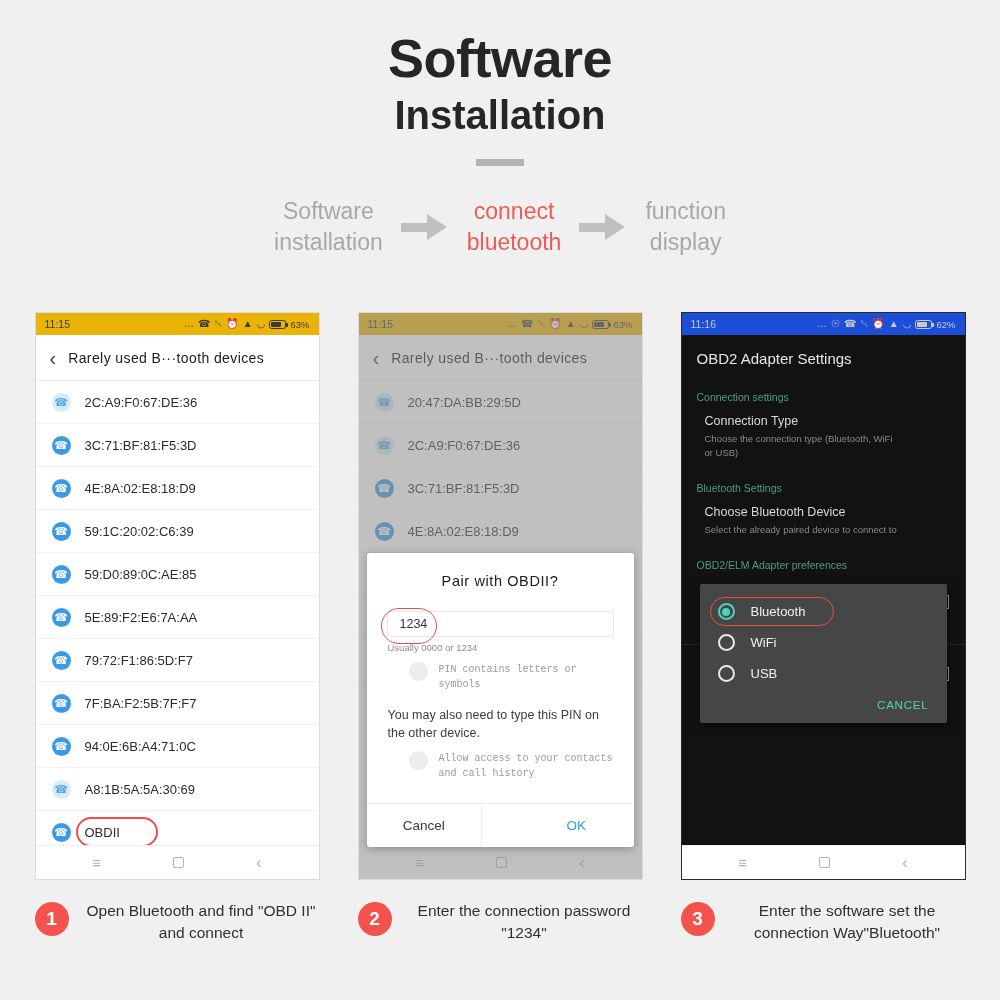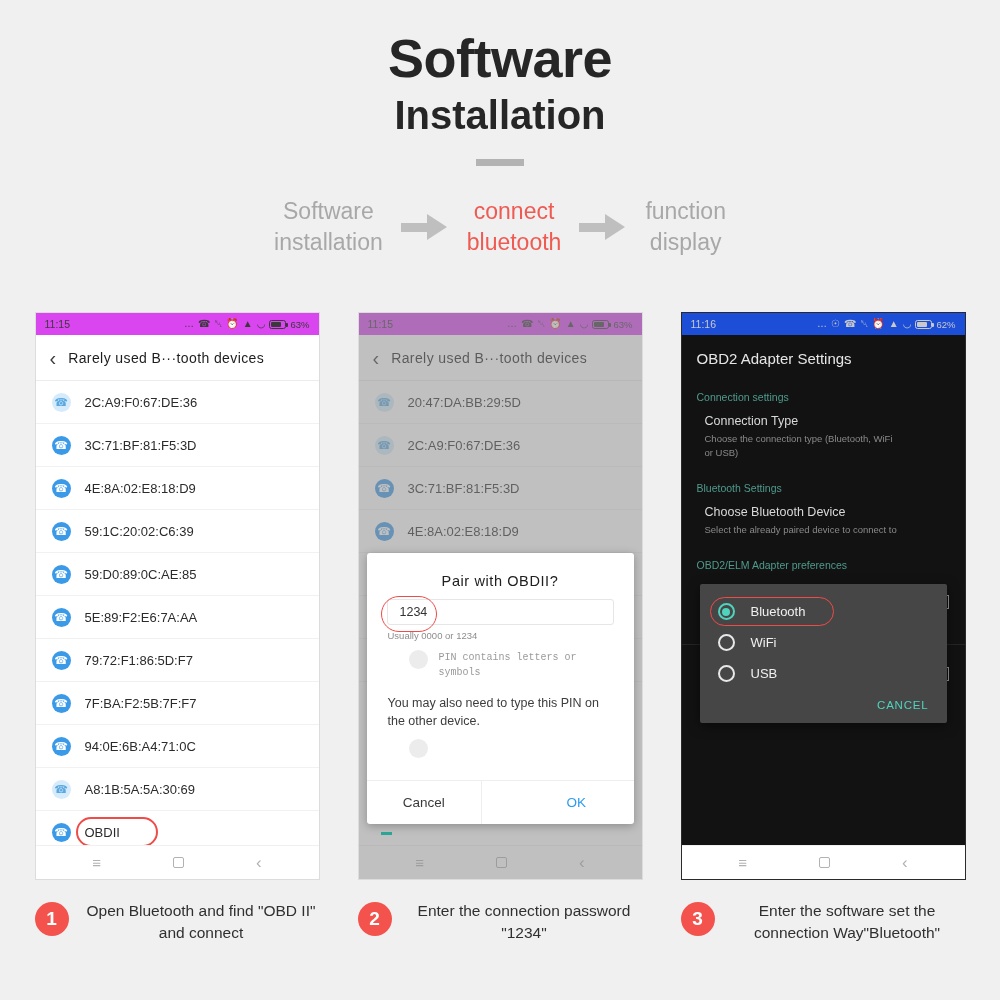--- a/index.html
+++ b/index.html
@@ -49,21 +49,21 @@
     border-left: 20px solid #bfbfbf;
   }
 
   
   .phones {
     position: absolute; top: 312px; left: 0; width: 1000px;
     display: flex; justify-content: center; gap: 38px;
   }
   .phone {
     width: 285px; height: 568px;
-    background: #d946ef;
+    background: #eab308;
     border: 1px solid #dcdcdc;
     position: relative; overflow: hidden;
     display: flex; flex-direction: column;
     font-size: 12px;
   }
   .phone.dark { background: #121212; border-color: #2a2a2a; }
 
   
   .statusbar {
     height: 22px; flex: 0 0 22px;
@@ -138,21 +138,21 @@
   
   .pair-dialog {
     position: absolute; z-index: 6;
     left: 8px; right: 8px; top: 240px;
     background: #fff; border-radius: 3px;
     box-shadow: 0 2px 10px rgba(0,0,0,0.28);
     padding: 20px 0 0;
   }
   .pair-title {
     text-align: center; font-size: 14.5px; color: #202020;
-    letter-spacing: 0.6px; margin-bottom: 10px;
+    letter-spacing: 0.6px; margin-bottom: 22px;
   }
   .pin-wrap { padding: 0 20px; position: relative; }
   .pin-field {
     border: 1px solid #e6e6e6; border-radius: 3px;
     height: 26px; display: flex; align-items: center;
     padding-left: 12px; font-size: 12.5px; color: #333;
   }
   .pin-ring {
     position: absolute; left: 14px; top: -3px;
     width: 56px; height: 36px;
@@ -427,20 +427,21 @@
         <span class="pin-ring"></span>
       </div>
       <div class="pin-hint">Usually 0000 or 1234</div>
       <div class="chk-row">
         <span class="chk-circle"></span>
         <span class="chk-text">PIN contains letters or symbols</span>
       </div>
       <div class="pair-body">You may also need to type this PIN on the other device.</div>
       <div class="chk-row">
         <span class="chk-circle"></span>
+        <span class="chk-text">Allow access to your contacts and call history</span>
       </div>
       <div class="pair-actions">
         <div class="btn">Cancel</div>
         <div class="sep"></div>
         <div class="btn ok">OK</div>
       </div>
     </div>
   </div>
 
   <div class="phone dark">

